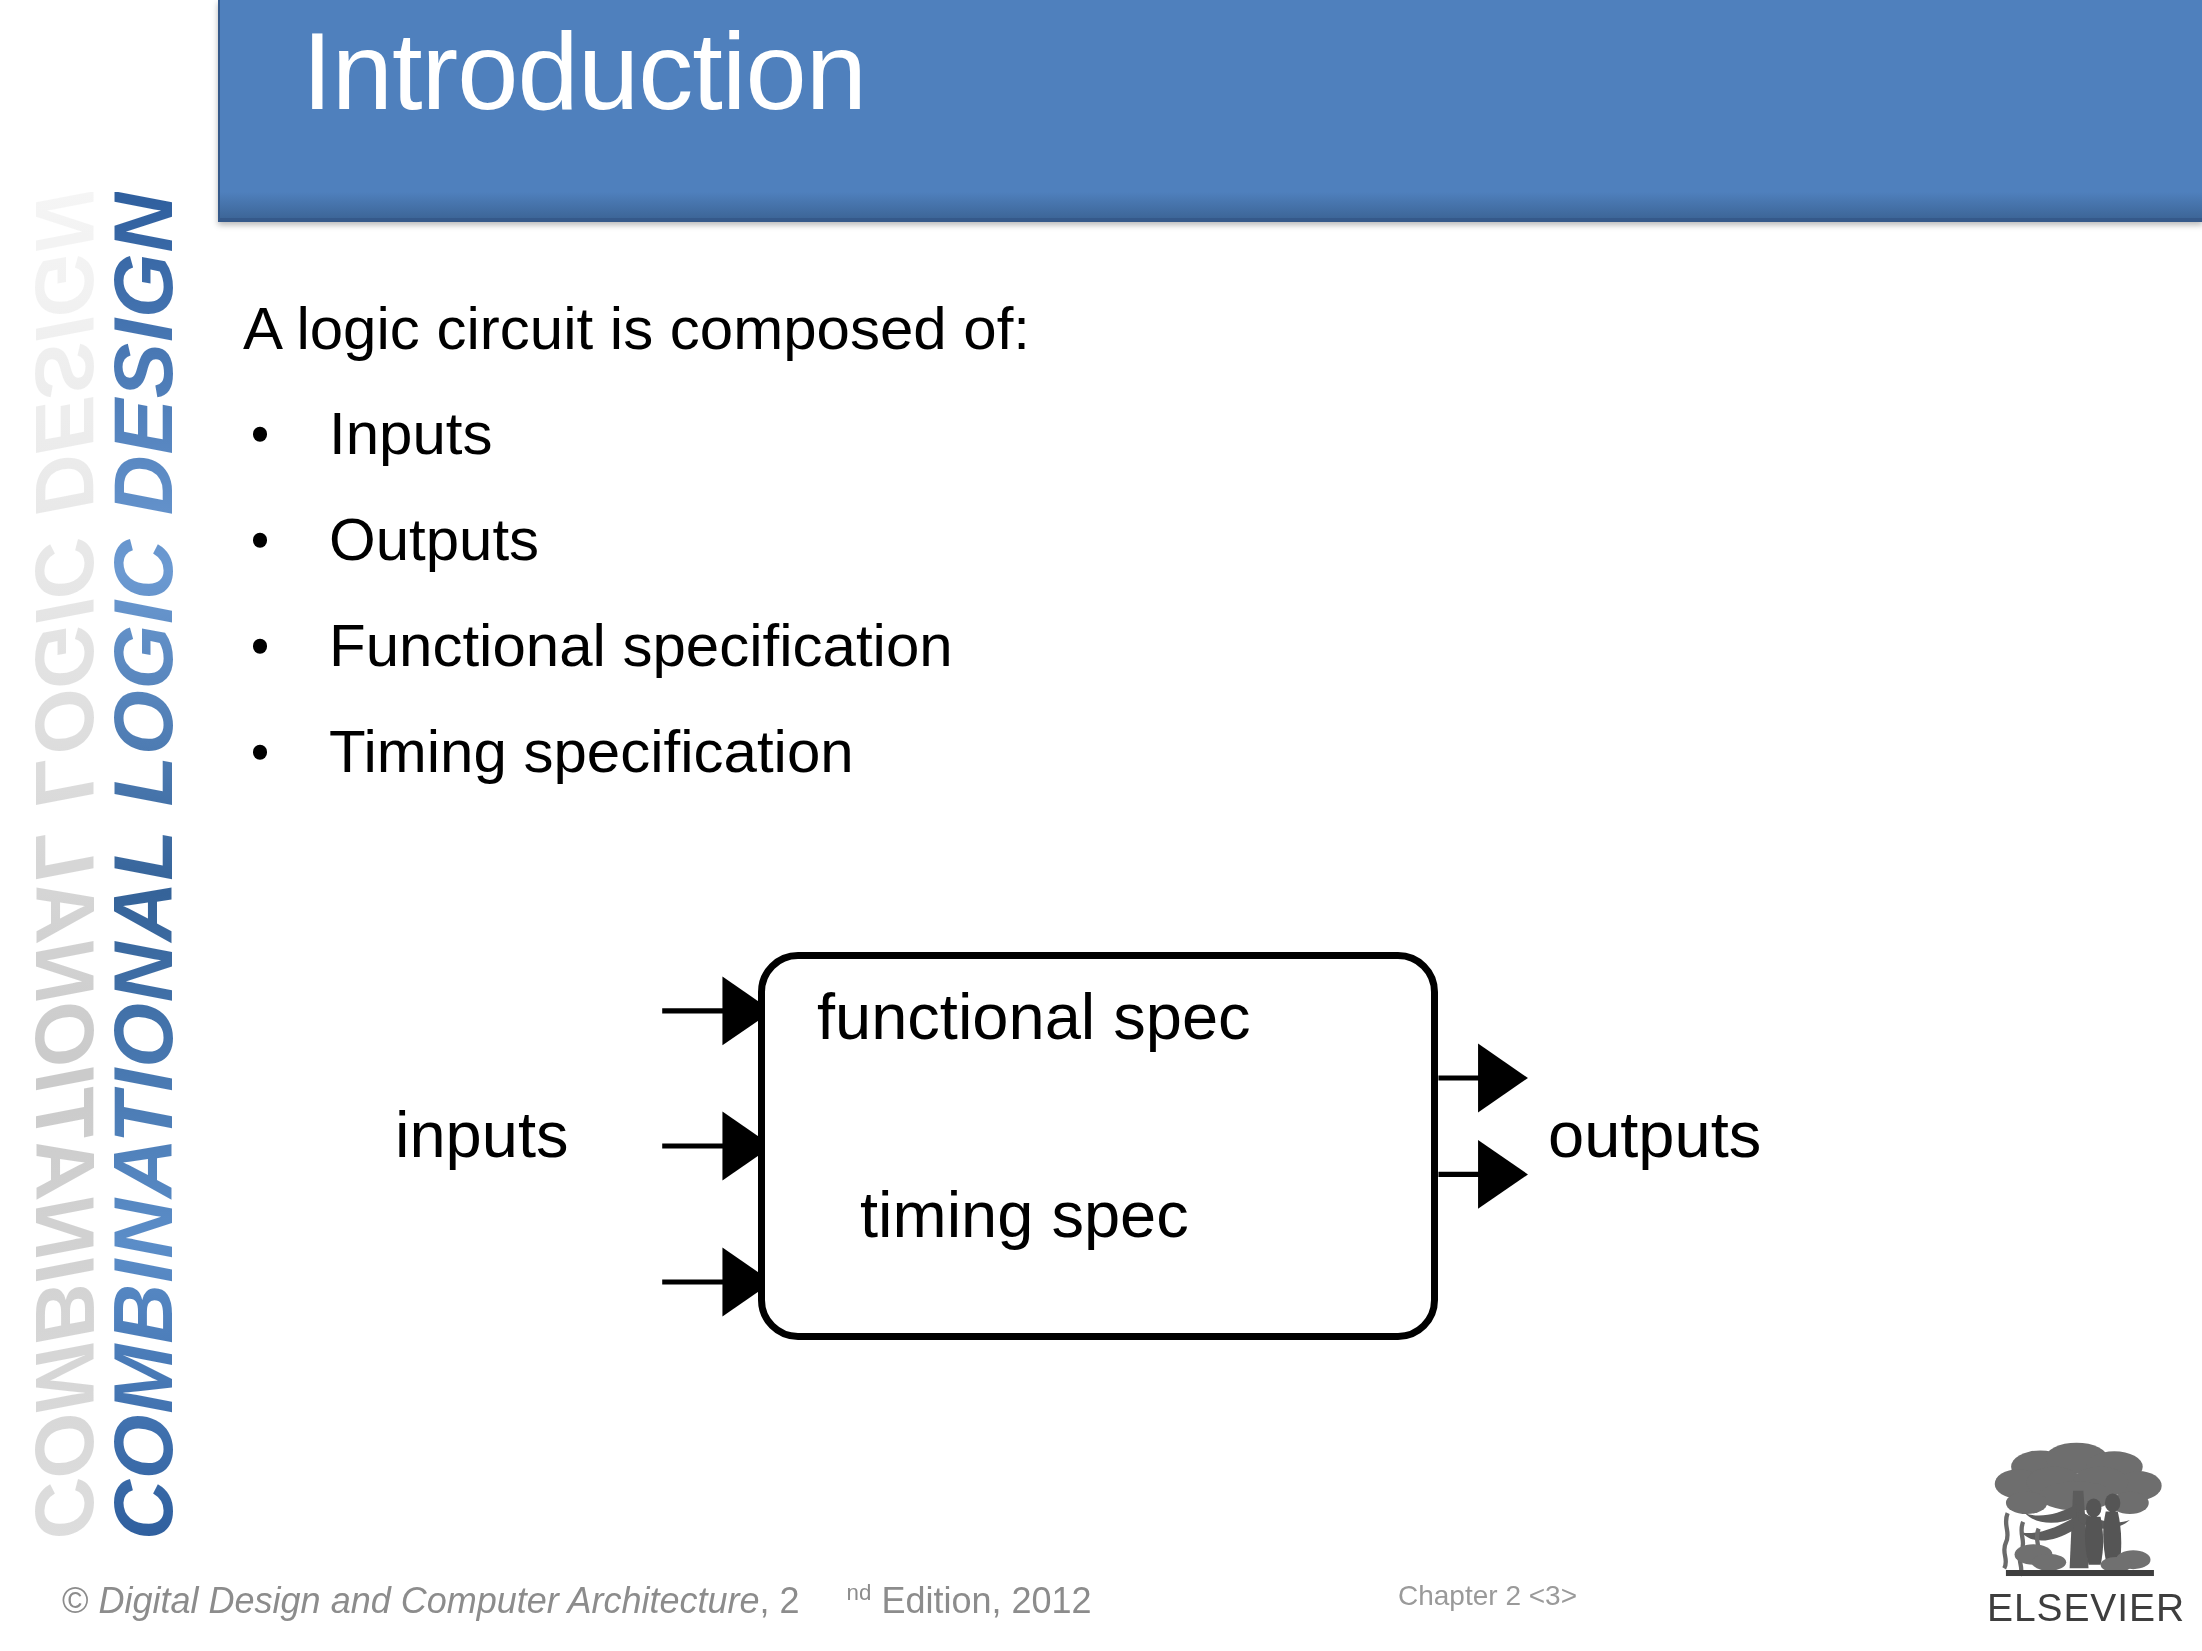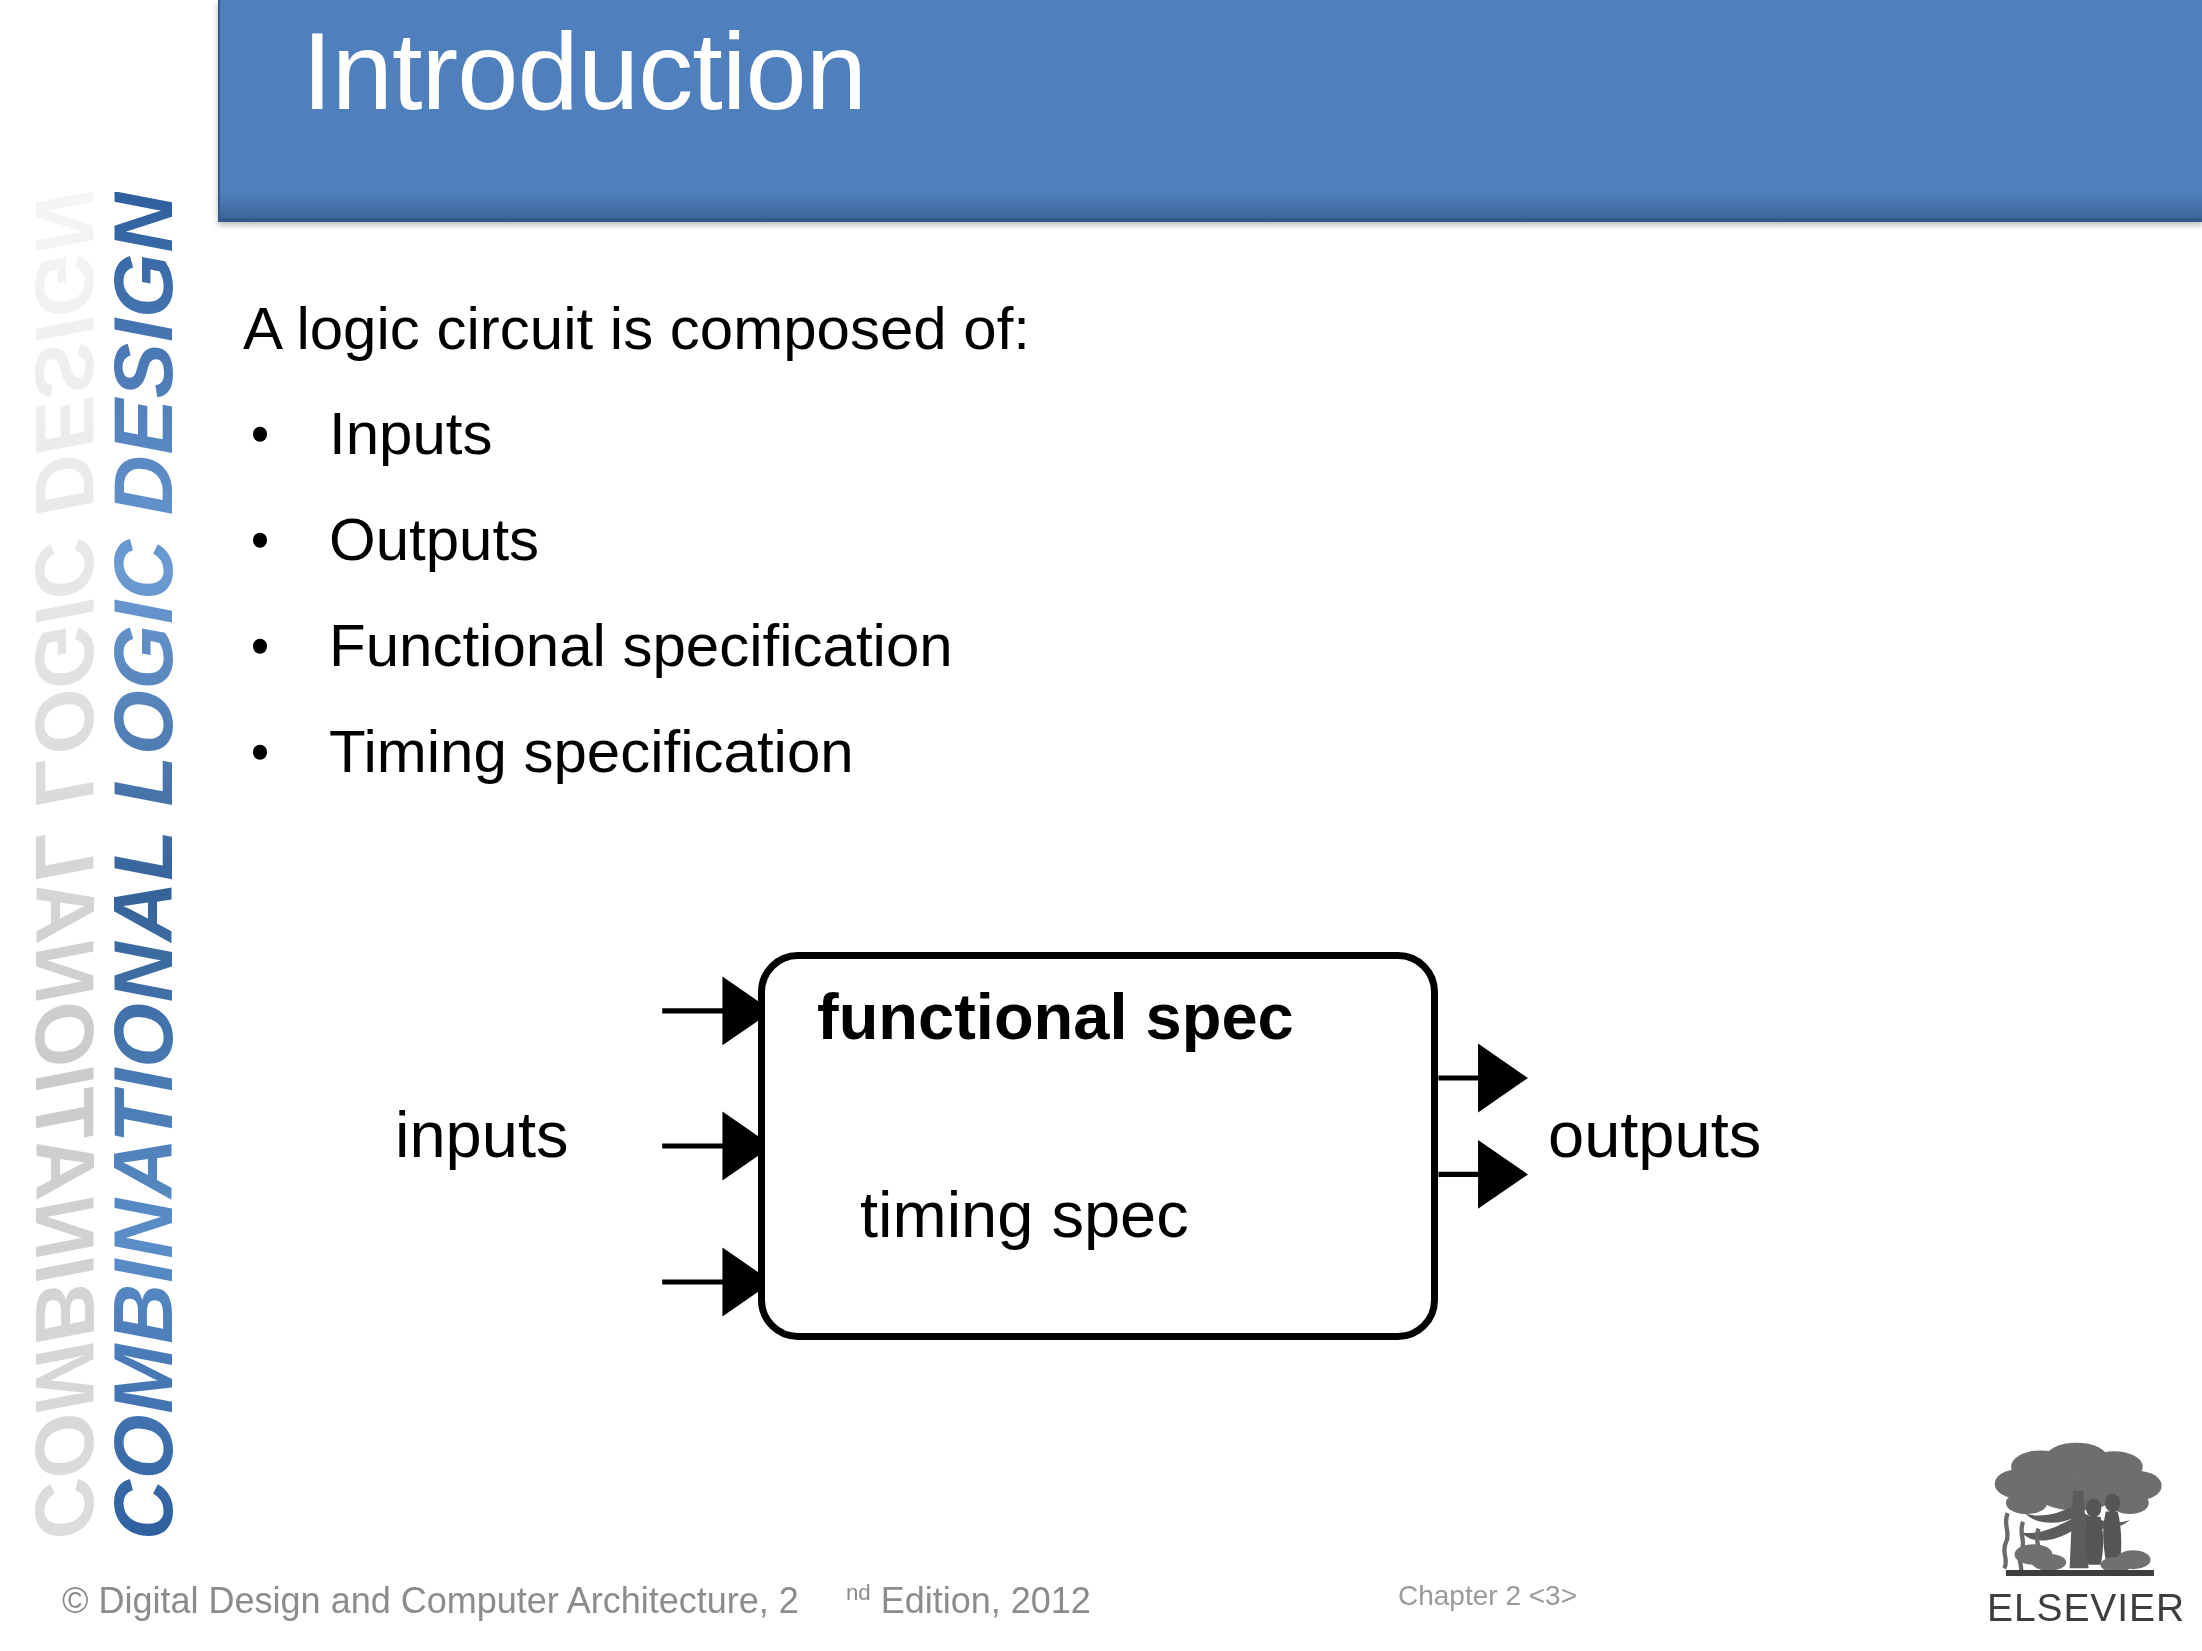--- a/index.html
+++ b/index.html
@@ -137,42 +137,42 @@
     border-radius: 40px;
     box-sizing: border-box;
     background: #ffffff;
   }
   .spec-label {
     position: absolute;
     font-size: 65px;
     color: #000000;
     white-space: nowrap;
   }
-  #functional-spec-label { left: 456px; top: 50px; font-weight: bold; }
+  #functional-spec-label { left: 456px; top: 50px; }
   #timing-spec-label     { left: 499px; top: 248px; }
 
   .io-label {
     position: absolute;
     font-size: 65px;
     color: #000000;
     white-space: nowrap;
   }
   #inputs-label  { left: 34px;   top: 168px; }
   #outputs-label { left: 1187px; top: 168px; }
 
   
   #footer-copyright {
     position: absolute;
     left: 62px;
     top: 1580px;
     font-size: 36px;
     color: #8c8c8c;
     white-space: nowrap;
   }
-  #footer-copyright .work-title { }
+  #footer-copyright .work-title { font-style: italic; }
   #footer-copyright sup { font-size: .62em; vertical-align: super; margin-left: 47px; }
   #footer-chapter {
     position: absolute;
     left: 1398px;
     top: 1580px;
     font-size: 28px;
     color: #9a9a9a;
     white-space: nowrap;
   }
 

